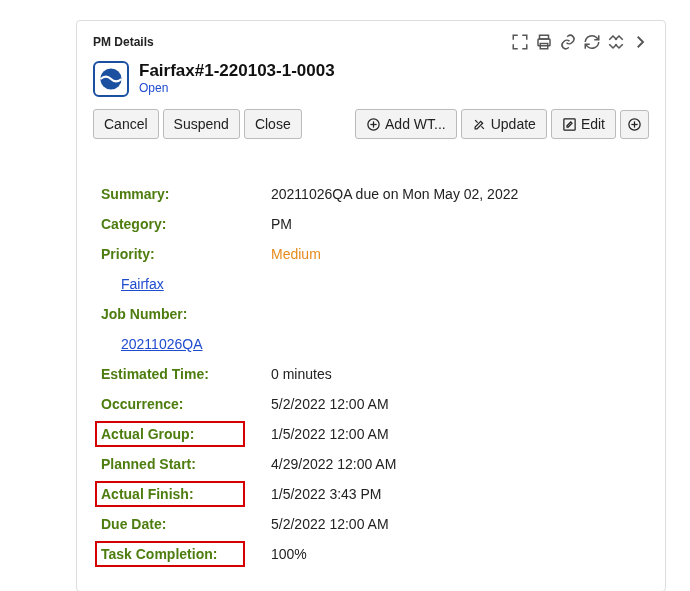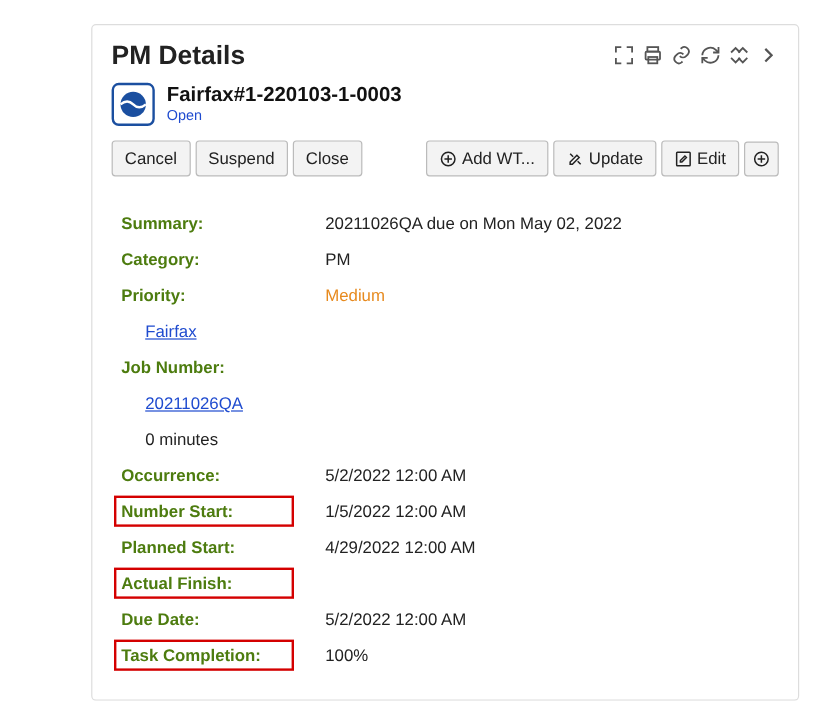--- a/index.html
+++ b/index.html
@@ -18,21 +18,21 @@
     color: #333;
   }
   .hdr {
     display: flex;
     align-items: center;
     justify-content: space-between;
     margin-bottom: 10px;
   }
   .hdr-title {
     font-weight: bold;
-    font-size: 22px;
+    font-size: 12px;
     color: #222;
   }
   .hdr-icons {
     display: flex;
     align-items: center;
     gap: 6px;
   }
   .hdr-icons svg, .hdr-icons .ico {
     width: 18px; height: 18px;
     color: #555;
@@ -59,21 +59,21 @@
     color: #111;
   }
   .rec-status {
     color: #1f4bcf;
     font-size: 12px;
   }
   .toolbar {
     display: flex;
     align-items: center;
     gap: 4px;
-    margin-bottom: 24px;
+    margin-bottom: 40px;
   }
   .toolbar .spacer { flex: 1; }
   .btn {
     border: 1px solid #bbb;
     background: #f3f3f3;
     padding: 6px 10px;
     font-size: 14px;
     border-radius: 3px;
     cursor: pointer;
     display: inline-flex;
@@ -235,36 +235,38 @@
       <div class="value link">Fairfax</div>
     </div>
     <div class="row">
       <div class="label">Job Number:</div>
       <div class="value"></div>
     </div>
     <div class="row">
       <div class="value link">20211026QA</div>
     </div>
     <div class="row">
+      <div class="label">Estimated Time:</div>
       <div class="value">0 minutes</div>
     </div>
     <div class="row">
       <div class="label">Occurrence:</div>
       <div class="value">5/2/2022 12:00 AM</div>
     </div>
     <div class="row">
-      <div class="label boxed">Number Start:</div>
+      <div class="label boxed">Actual Group:</div>
       <div class="value">1/5/2022 12:00 AM</div>
     </div>
     <div class="row">
       <div class="label">Planned Start:</div>
       <div class="value">4/29/2022 12:00 AM</div>
     </div>
     <div class="row">
       <div class="label boxed">Actual Finish:</div>
+      <div class="value">1/5/2022 3:43 PM</div>
     </div>
     <div class="row">
       <div class="label">Due Date:</div>
       <div class="value">5/2/2022 12:00 AM</div>
     </div>
     <div class="row">
       <div class="label boxed">Task Completion:</div>
       <div class="value">100%</div>
     </div>
   </div>

